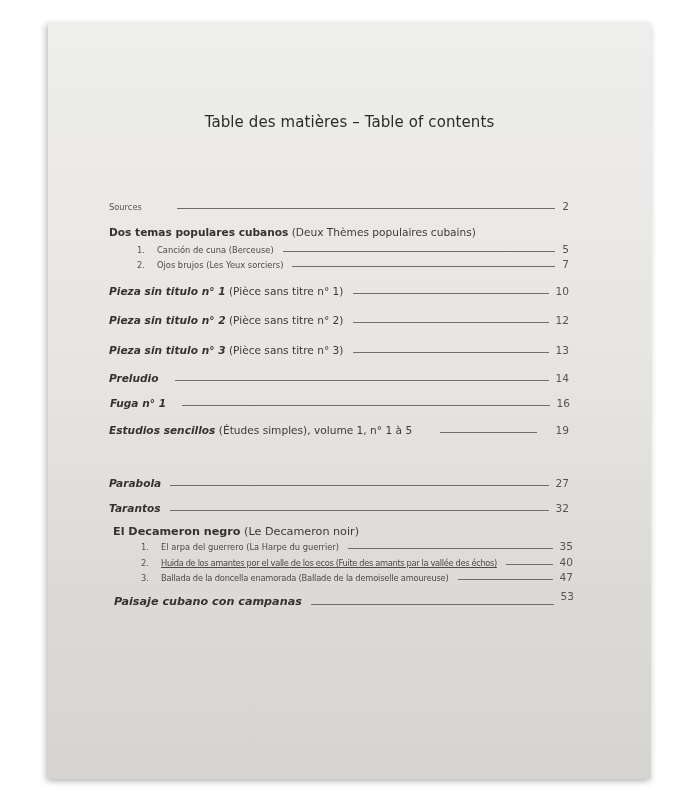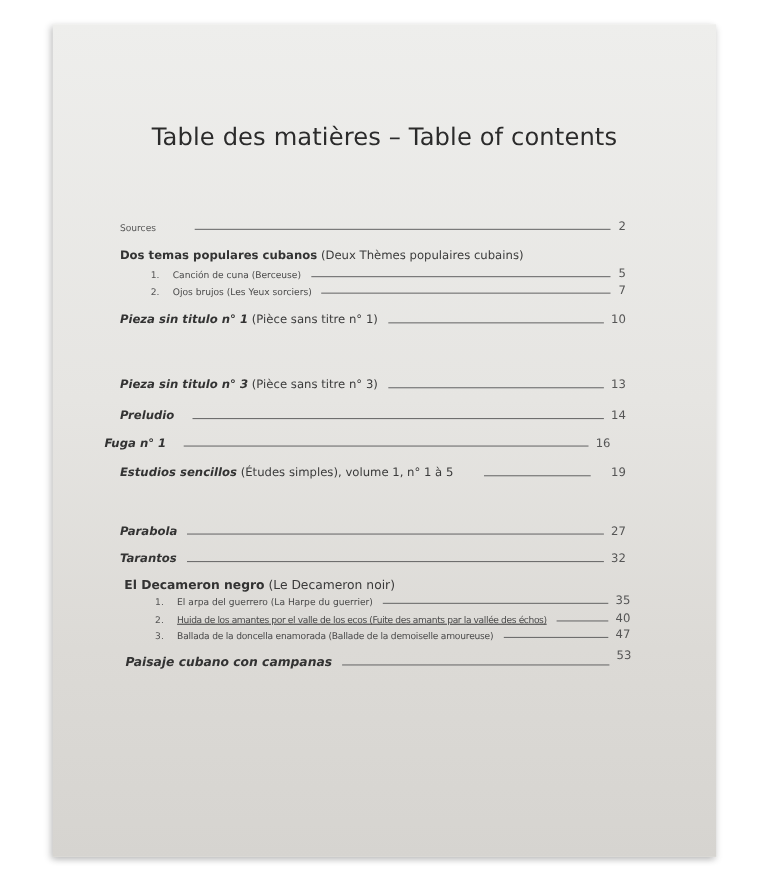--- a/index.html
+++ b/index.html
@@ -19,21 +19,21 @@
       height: 757px;
       background: linear-gradient(to bottom, #eeeeec 0%, #e6e5e2 45%, #dcdad6 75%, #d6d4d0 100%);
       box-shadow: -3px 2px 6px rgba(0,0,0,0.18), 1px 3px 6px rgba(0,0,0,0.12);
     }
     .title {
       position: absolute;
       left: 0;
       width: 100%;
       top: 91px;
       text-align: center;
-      font-size: 22px;
+      font-size: 15px;
       color: #2b2b2b;
       letter-spacing: 0.1px;
       white-space: nowrap;
     }
     .row {
       position: absolute;
       display: flex;
       align-items: flex-end;
       white-space: nowrap;
       color: #3a3a3a;
@@ -95,34 +95,39 @@
     <span class="rule"></span>
     <span class="page-num fs-med">7</span>
   </div>
 
   <div class="row fs-med" style="left:61px; top:263px; width:460px;">
     <span class="label"><span class="bold">Pieza sin titulo n° 1</span><span> (Pièce sans titre n° 1)</span></span>
     <span class="rule"></span>
     <span class="page-num">10</span>
   </div>
 
+  <div class="row fs-med" style="left:61px; top:292px; width:460px;">
+    <span class="label"><span class="bold">Pieza sin titulo n° 2</span><span> (Pièce sans titre n° 2)</span></span>
+    <span class="rule"></span>
+    <span class="page-num">12</span>
+  </div>
 
   <div class="row fs-med" style="left:61px; top:322px; width:460px;">
     <span class="label"><span class="bold">Pieza sin titulo n° 3</span><span> (Pièce sans titre n° 3)</span></span>
     <span class="rule"></span>
     <span class="page-num">13</span>
   </div>
 
   <div class="row fs-med" style="left:61px; top:350px; width:460px;">
     <span class="label bold">Preludio</span>
     <span class="rule" style="margin-left:16px;"></span>
     <span class="page-num">14</span>
   </div>
 
-  <div class="row fs-med" style="left:47px; top:375px; width:460px;">
+  <div class="row fs-med" style="left:62px; top:375px; width:460px;">
     <span class="label bold">Fuga n° 1</span>
     <span class="rule" style="margin-left:16px;"></span>
     <span class="page-num">16</span>
   </div>
 
   <div class="row fs-med" style="left:61px; top:402px; width:460px;gap:12px;">
     <span class="label"><span class="bold">Estudios sencillos</span><span> (Études simples), volume 1, n° 1 à 5</span></span>
     <span class="rule" style="margin-left:16px;"></span>
     <span class="page-num">19</span>
   </div>

